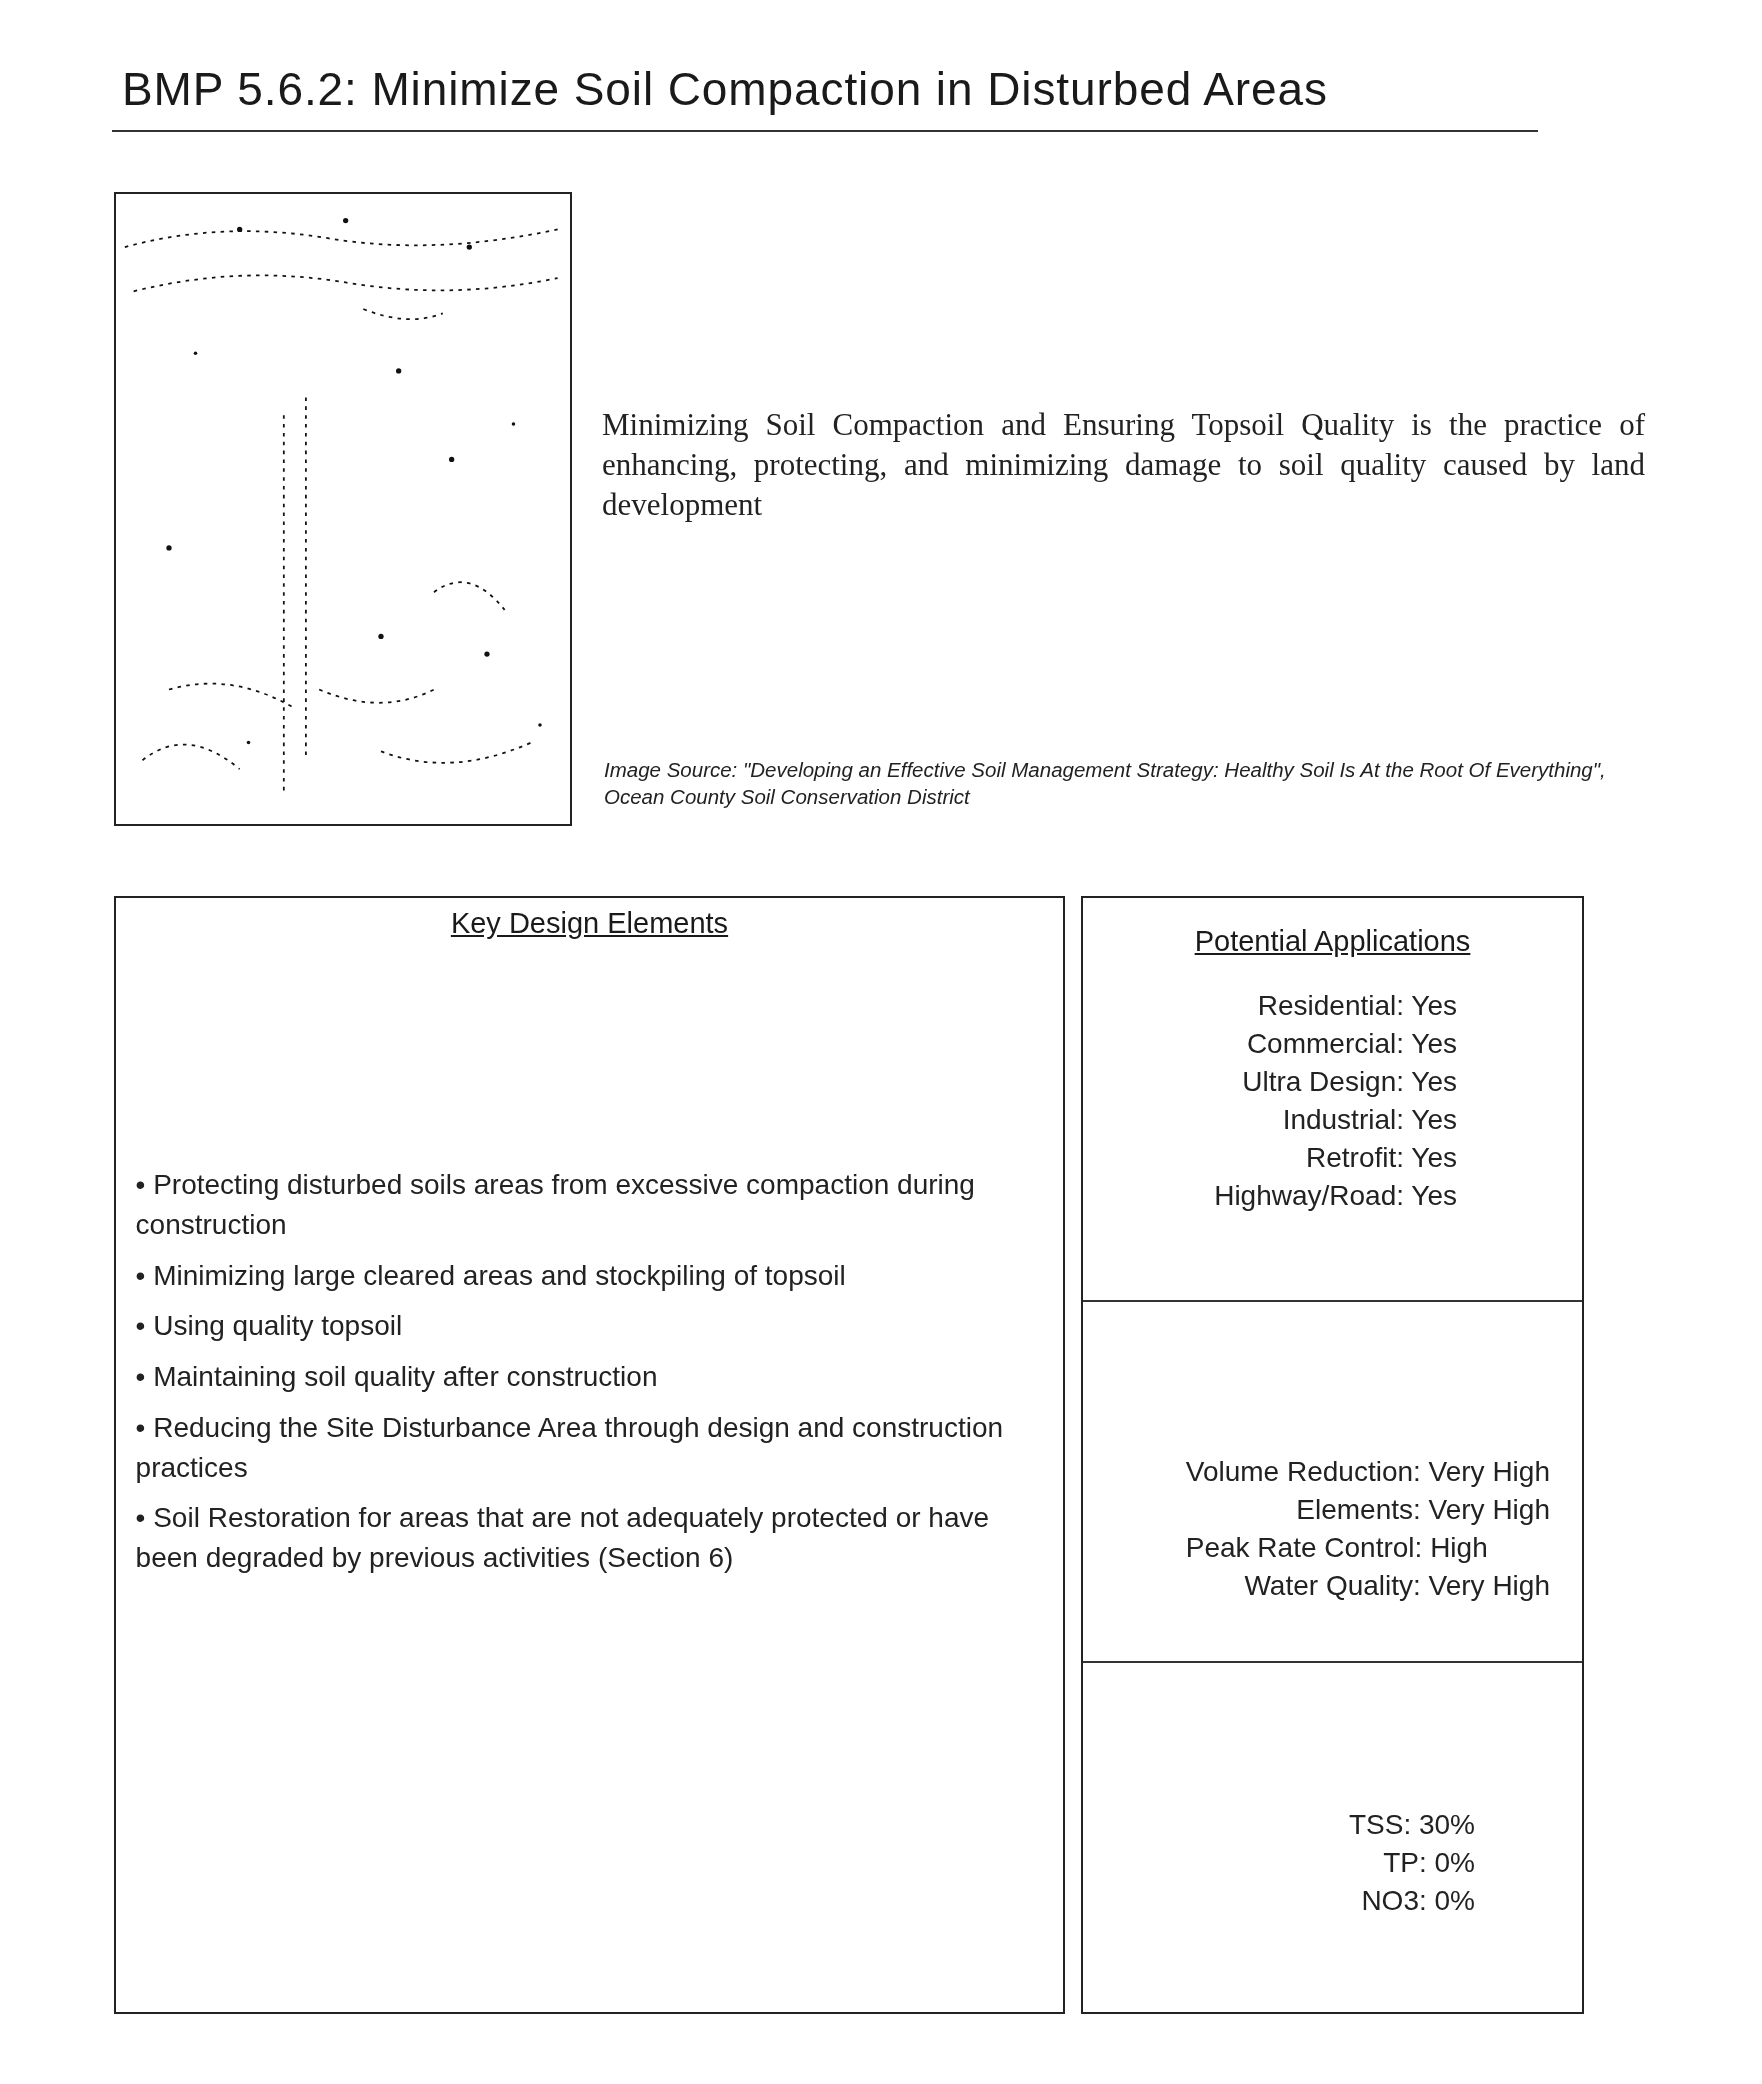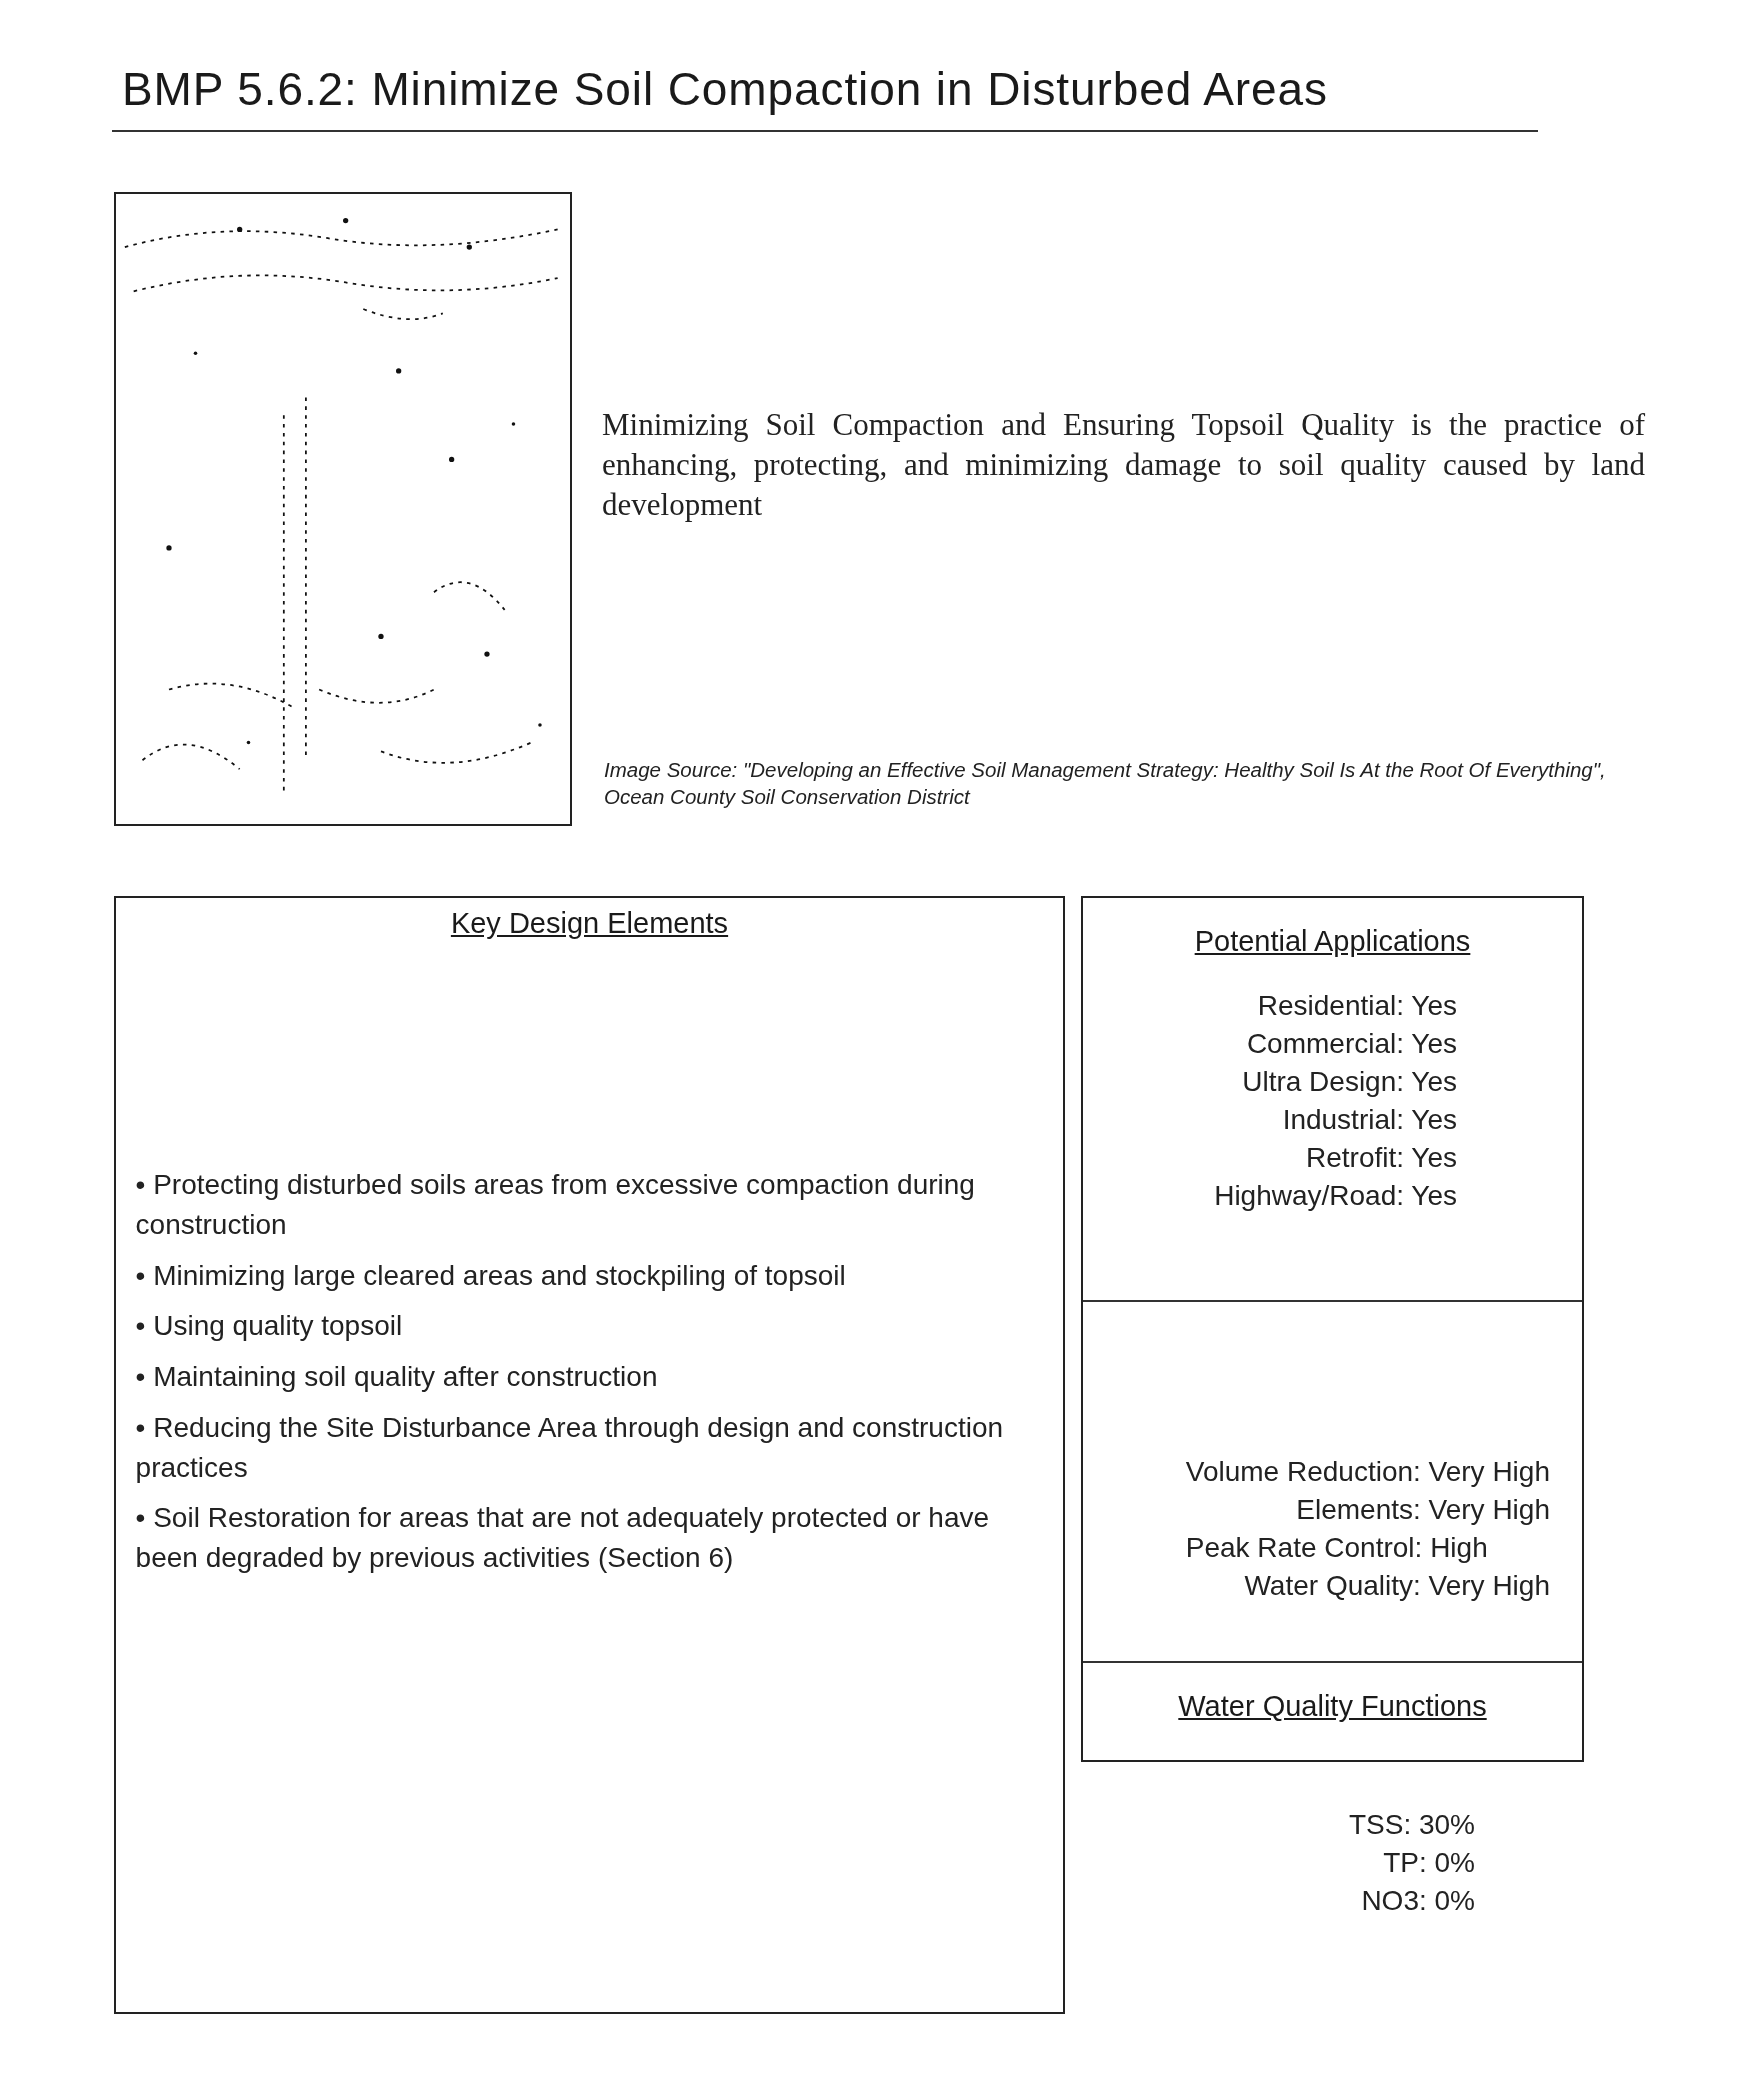--- a/index.html
+++ b/index.html
@@ -5,21 +5,21 @@
   html, body { margin: 0; padding: 0; background: #ffffff; }
   body { width: 1763px; height: 2084px; position: relative; overflow: hidden; color: #111; font-family: "Liberation Sans", sans-serif; }
   .title { position: absolute; left: 112px; top: 52px; font-size: 46px; font-weight: normal; letter-spacing: 0.9px; color: #1a1a1a; margin: 10px; font-family: "Liberation Sans", sans-serif; }
   .title-rule { position: absolute; left: 112px; top: 130px; width: 1426px; height: 0; border-top: 2.7px solid #333; }
   .photo { position: absolute; left: 114px; top: 192px; width: 458px; height: 634px; border: 2.7px solid #222; box-sizing: border-box; background: #fff; overflow: hidden; }
   .photo svg { width: 100%; height: 100%; display: block; }
   .desc { position: absolute; left: 602px; top: 405px; width: 1043px; font-family: "Liberation Serif", serif; font-size: 31px; line-height: 40px; text-align: justify; color: #222; margin: 0; }
   .source { position: absolute; left: 604px; top: 756px; width: 1052px; font-family: "Liberation Sans", sans-serif; font-size: 20.5px; line-height: 27px; font-style: italic; color: #222; margin: 0; }
 
   .left-box { position: absolute; left: 114px; top: 896px; width: 951px; height: 1118px; border: 2.7px solid #222; box-sizing: border-box; }
-  .right-box { position: absolute; left: 1081px; top: 896px; width: 503px; height: 866px; border: 2.7px solid #222; box-sizing: border-box; }
+  .right-box { position: absolute; left: 1081px; top: 896px; width: 503px; height: 1118px; border: 2.7px solid #222; box-sizing: border-box; }
   .panel-head { text-align: center; text-decoration: underline; font-size: 29px; color: #1a1a1a; margin: 0; font-weight: normal; }
   .left-box .panel-head { margin-top: 9px; }
   .bullets { list-style: none; margin: 0; padding: 0; position: absolute; left: 19.6px; top: 267px; width: 891px; font-size: 28px; line-height: 40px; color: #222; }
   .bullets li { margin-bottom: 10.7px; }
   .bullets li::before { content: "\2022\00a0"; }
 
   .section { position: absolute; left: 0; width: 100%; box-sizing: border-box; }
   .sec-apps { top: 0; height: 404px; border-bottom: 2.7px solid #333; }
   .sec-storm { top: 404px; height: 361px; border-bottom: 2.7px solid #333; }
   .sec-wq { top: 765px; height: 352px; }
@@ -98,21 +98,20 @@
   <div class="section sec-storm">
     <div class="rows">
       <div><span>Volume Reduction:</span> <span>Very High</span></div>
       <div><span>Elements:</span> <span>Very High</span></div>
       <div class="left-al"><span>Peak Rate Control:</span> <span>High</span></div>
       <div><span>Water Quality:</span> <span>Very High</span></div>
     </div>
   </div>
 
   <div class="section sec-wq">
-    <h2 class="panel-head">Water Quality Functions</h2>
     <div class="rows">
       <div><span>TSS:</span> <span>30%</span></div>
       <div><span>TP:</span> <span>0%</span></div>
       <div><span>NO3:</span> <span>0%</span></div>
     </div>
   </div>
 </div>
 
 
 </body></html>

